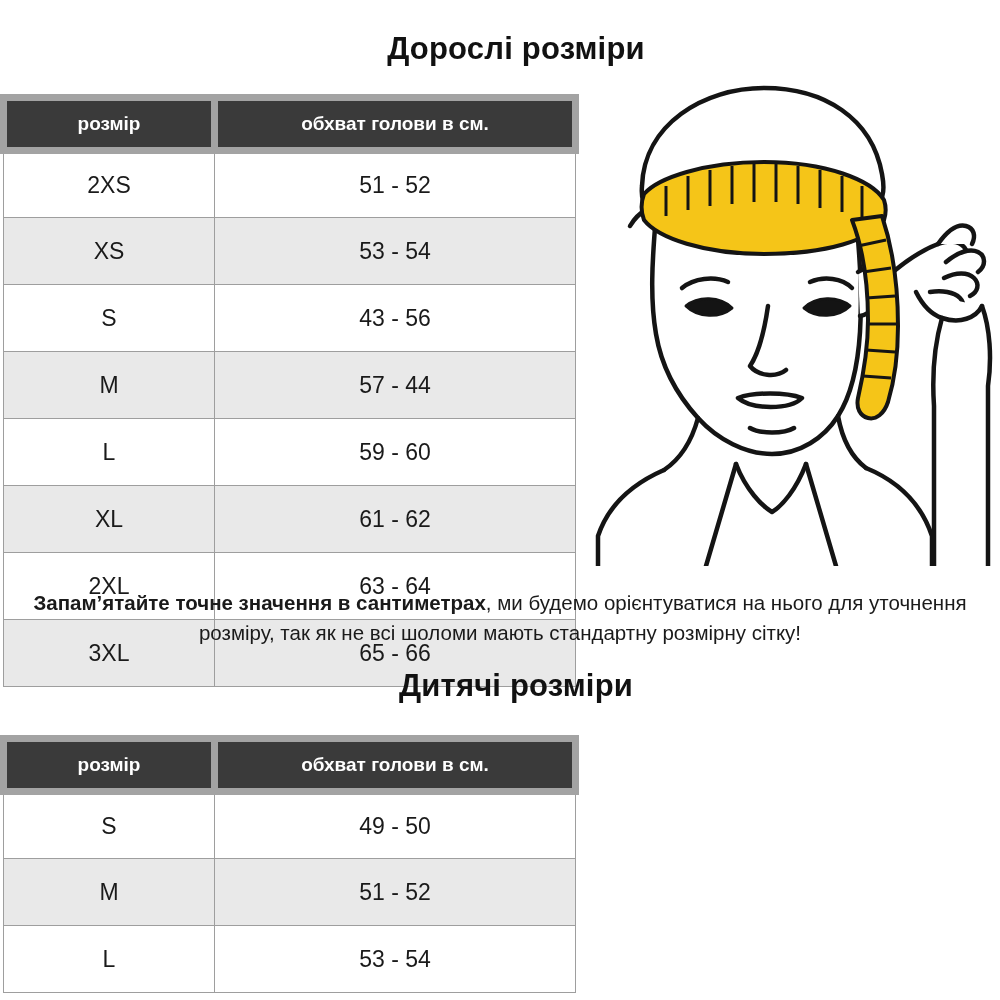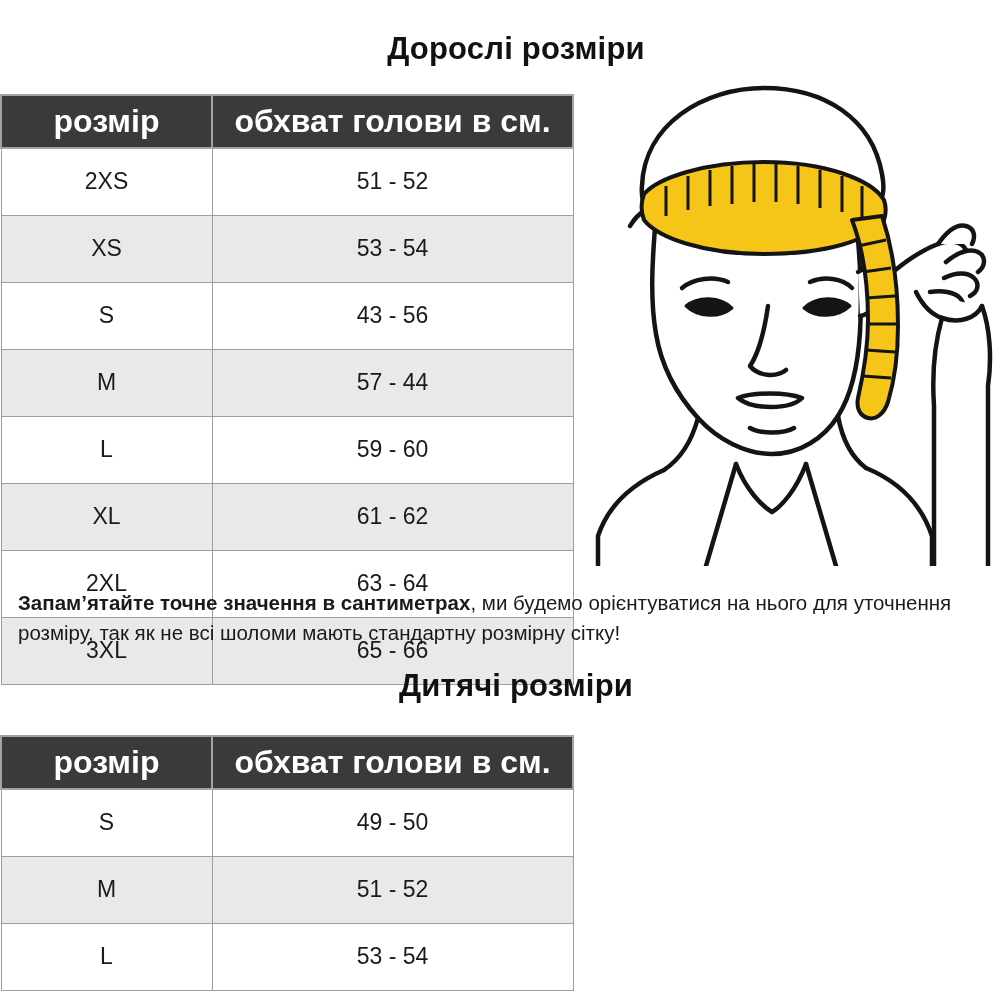--- a/index.html
+++ b/index.html
@@ -53,26 +53,26 @@
     left: 0px;
     top: 735px;
     width: 572px;
   }
   .size-table col.c-size { width: 211px; }
   .size-table col.c-circ { width: 361px; }
 
   .size-table thead th {
     background: #3a3a3a;
     color: #ffffff;
-    font-size: 32px;
+    font-size: 19px;
     font-weight: bold;
     height: 53px;
     text-align: center;
     vertical-align: middle;
-    border: 2px solid #a3a3a3;
+    border: 7px solid #a3a3a3;
     padding: 0 6px;
   }
   .size-table thead th.th-size { border-right: 1px solid #9a9a9a; }
 
   .size-table tbody td {
     height: 67px;
     text-align: center;
     vertical-align: middle;
     font-size: 23px;
     color: #1a1a1a;
@@ -84,21 +84,21 @@
   }
   .size-table tbody tr.alt td { background: #e9e9e9; margin-left: 46px; }
   .size-table tbody tr td:first-child { border-left: 1px solid #9e9e9e; }
 
   
   #note {
     position: absolute;
     left: 18px;
     top: 588px;
     width: 964px;
-    text-align: left;
+    text-align: center;
     font-size: 20.5px;
     line-height: 30px;
     color: #1a1a1a;
   }
   #note .strong { font-weight: bold; }
 
   
   #illustration {
     position: absolute;
     left: 586px;

